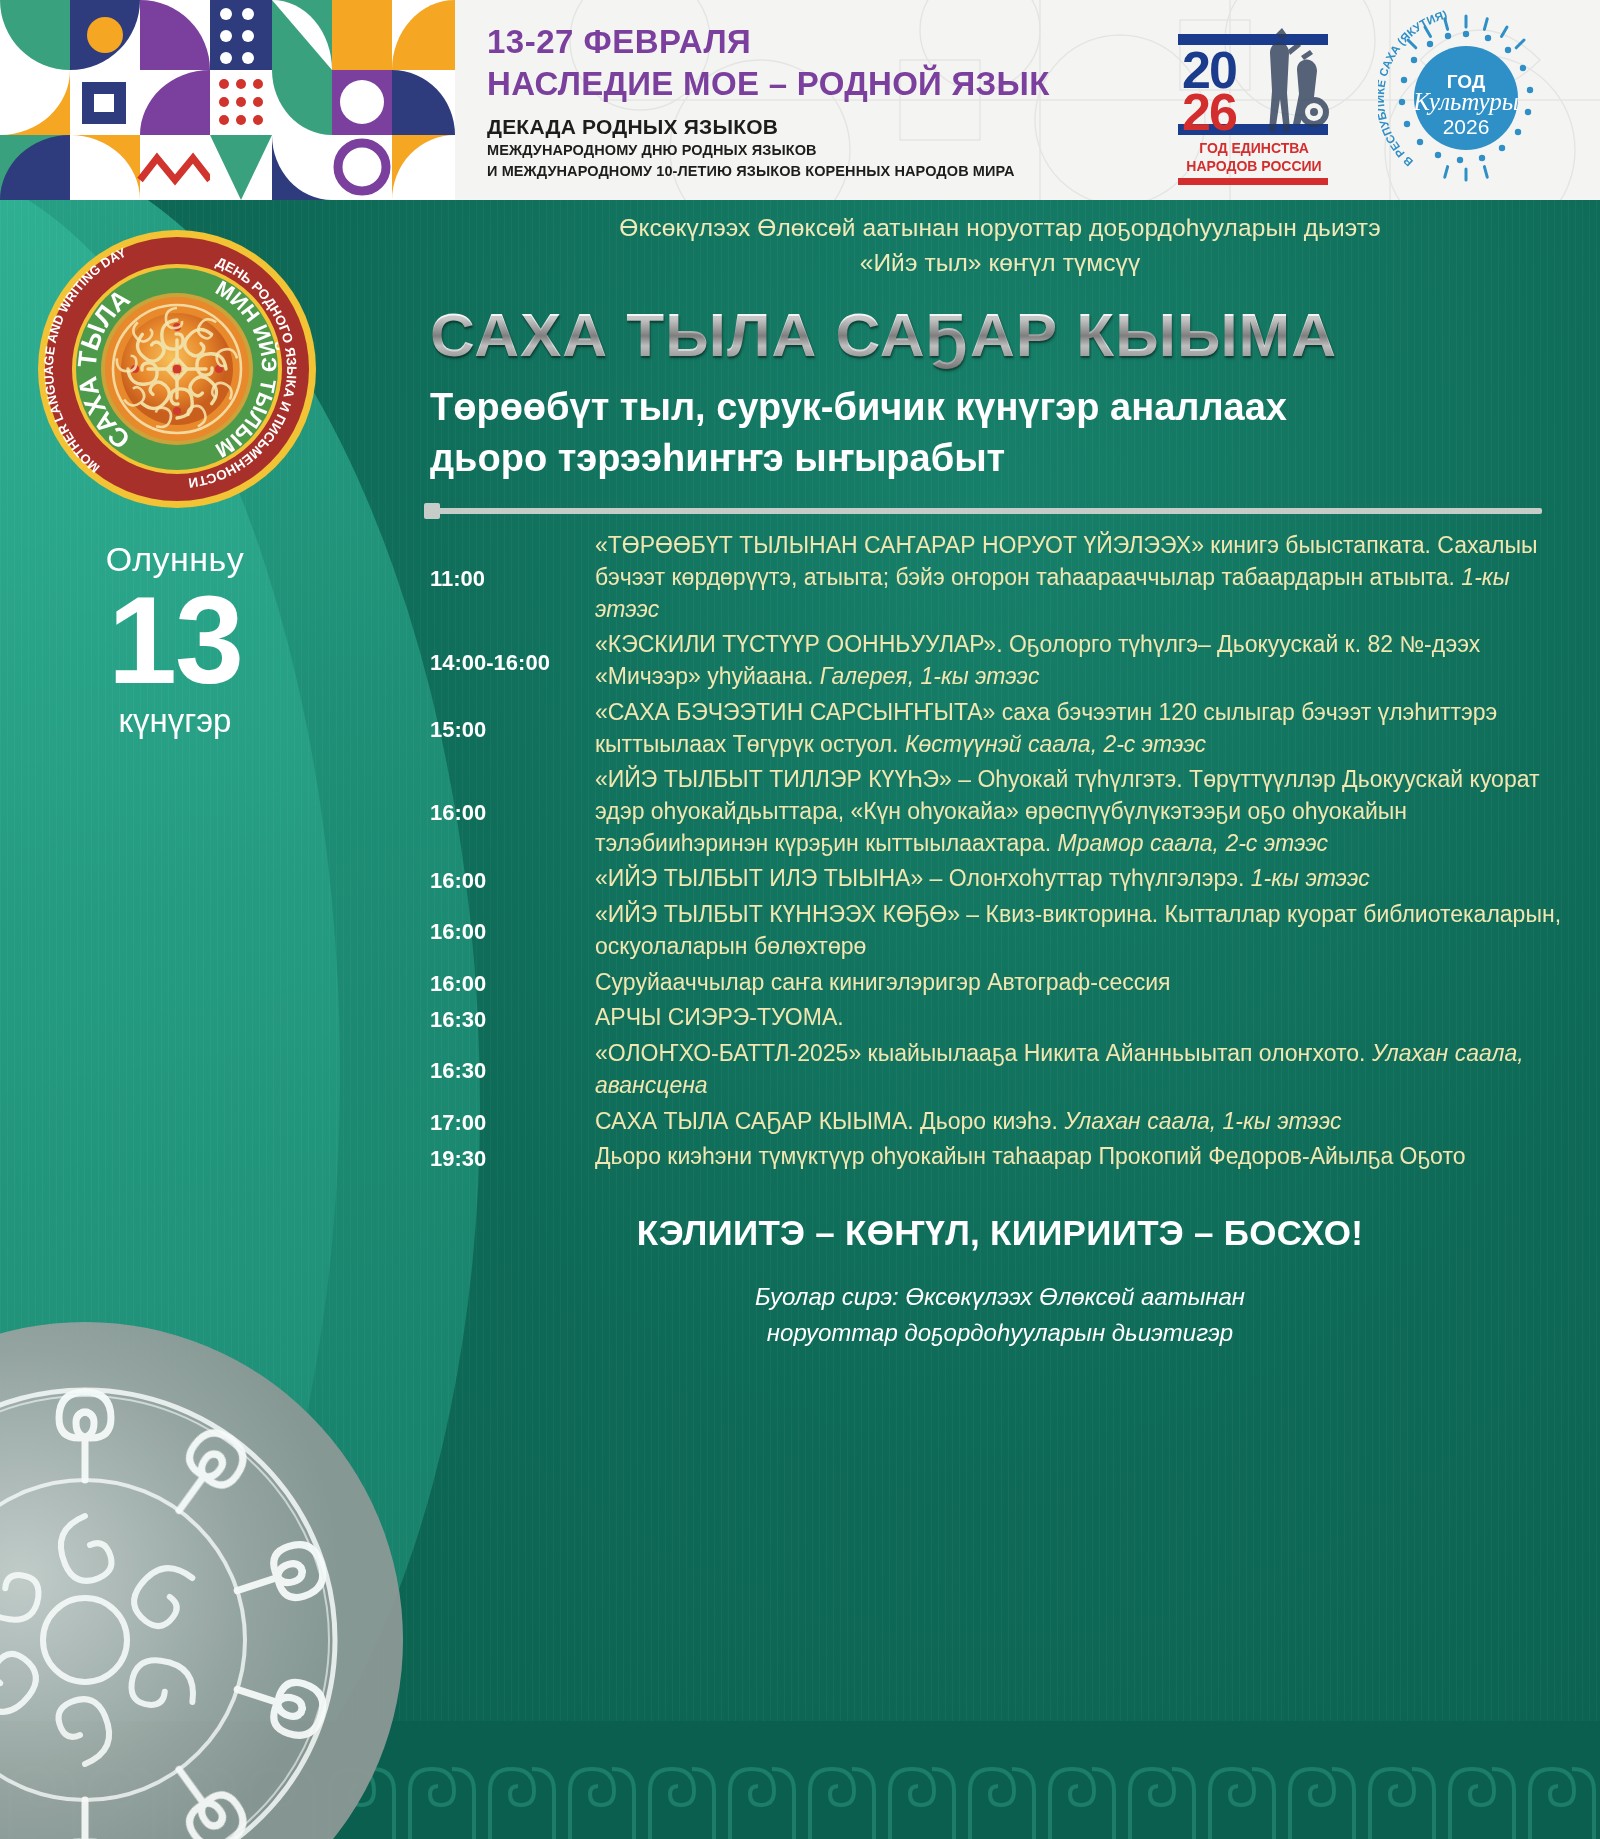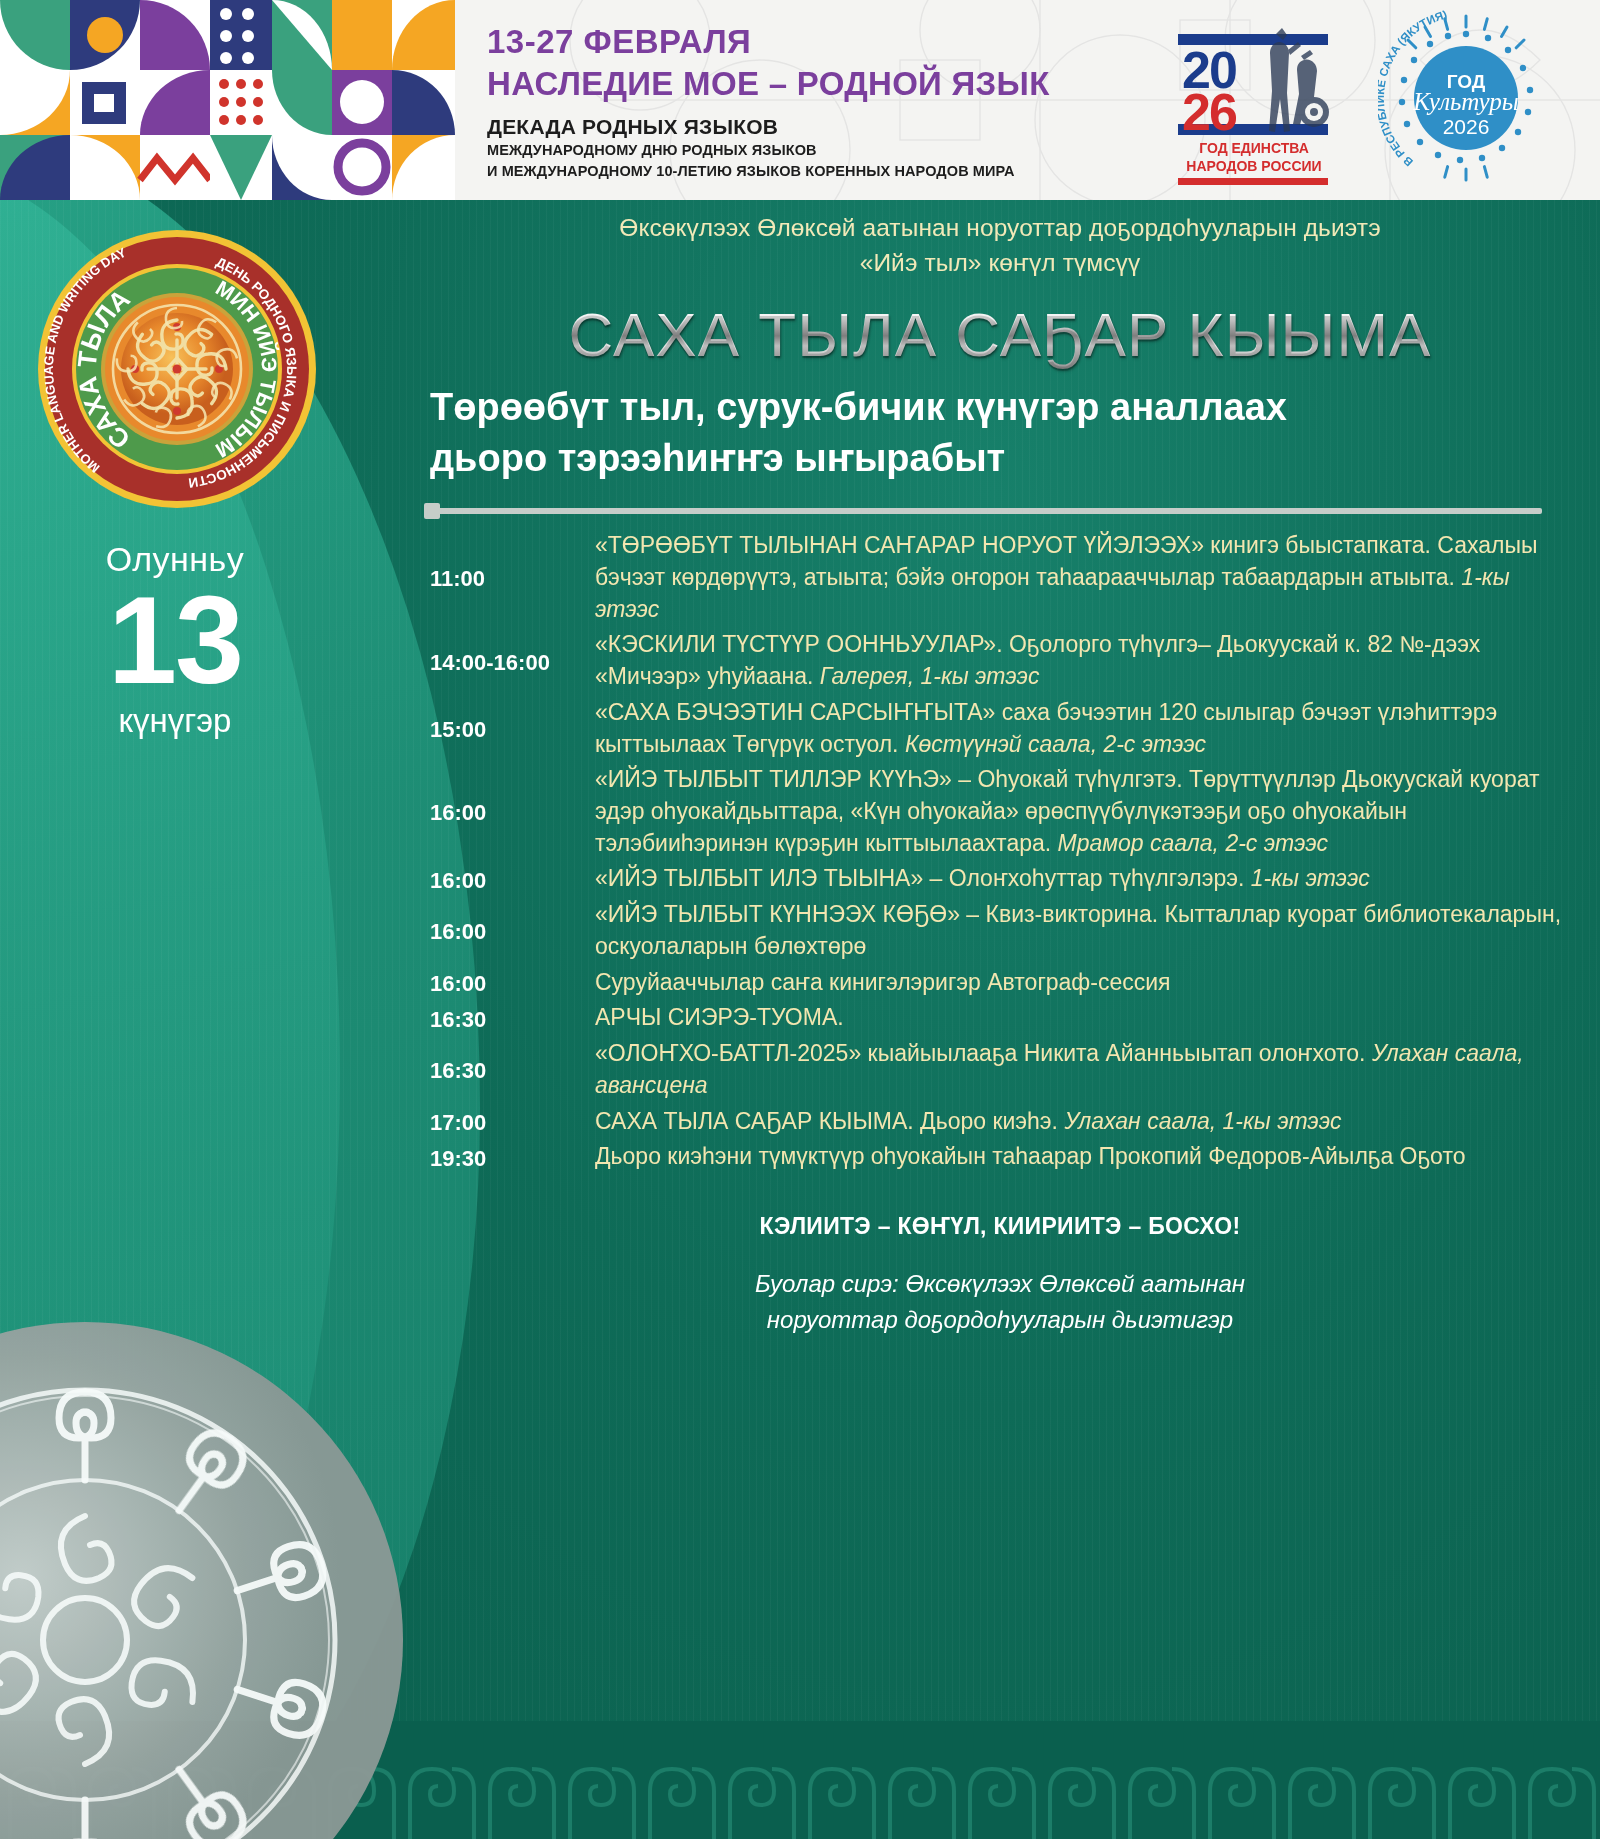--- a/index.html
+++ b/index.html
@@ -108,22 +108,22 @@
   .day-num{font-size:124px;font-weight:700;line-height:.96;margin:2px 0 0 0;letter-spacing:-2px;}
   .day-suffix{font-size:33px;font-weight:400;margin-top:2px;}
 
   
   .content{position:absolute;left:430px;top:210px;width:1140px;z-index:6;}
   .org{
     color:#f2e9b8;text-align:center;font-size:24.5px;line-height:1.44;
     letter-spacing:.1px;
   }
   .maintitle{
-    margin-top:18px;text-align:center;
-    font-size:62px;font-weight:normal;letter-spacing:1px;
+    margin-top:18px;text-align:left;
+    font-size:62px;font-weight:bold;letter-spacing:1px;
     background:linear-gradient(180deg,#ffffff 0%,#f2f2f2 28%,#9a9a9a 52%,#e8e8e8 66%,#8d8d8d 100%);
     -webkit-background-clip:text;background-clip:text;
     color:transparent;
     -webkit-text-fill-color:transparent;
     text-shadow:0 2px 0 rgba(0,0,0,.18);
     filter:drop-shadow(1px 2px 1px rgba(0,0,0,.35));
   }
   .subtitle{
     margin-top:12px;text-align:left;color:#ffffff;
     font-size:38px;font-weight:bold;line-height:1.35;
@@ -144,21 +144,21 @@
     width:165px;flex:0 0 165px;color:#ffffff;font-weight:bold;font-size:22px;
     padding-top:3px;letter-spacing:0;
   }
   .desc{
     flex:1;color:#f3e6b0;font-size:23px;line-height:1.38;
   }
   .desc .ital{font-style:italic;}
 
   .freenote{
     margin-top:40px;text-align:center;color:#ffffff;
-    font-size:23px;font-weight:bold;letter-spacing:.3px;
+    font-size:35px;font-weight:bold;letter-spacing:.3px;
   }
   .venue{
     margin-top:26px;text-align:center;color:#ffffff;
     font-size:24px;font-style:italic;line-height:1.5;
   }
 </style>
 </head>
 <body>
 
 <div class="poster">

